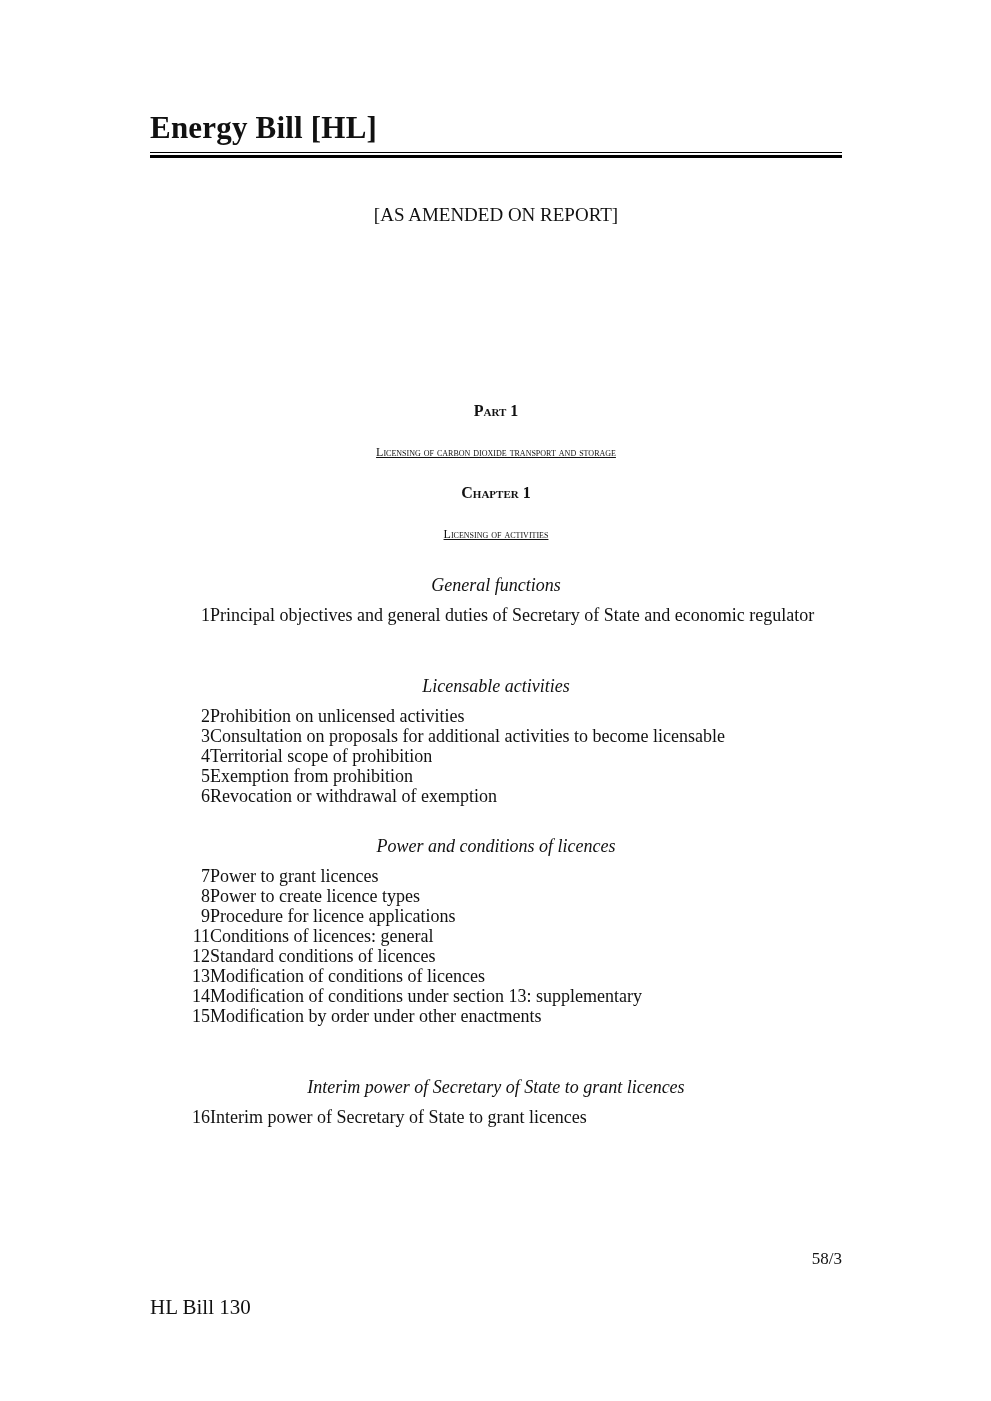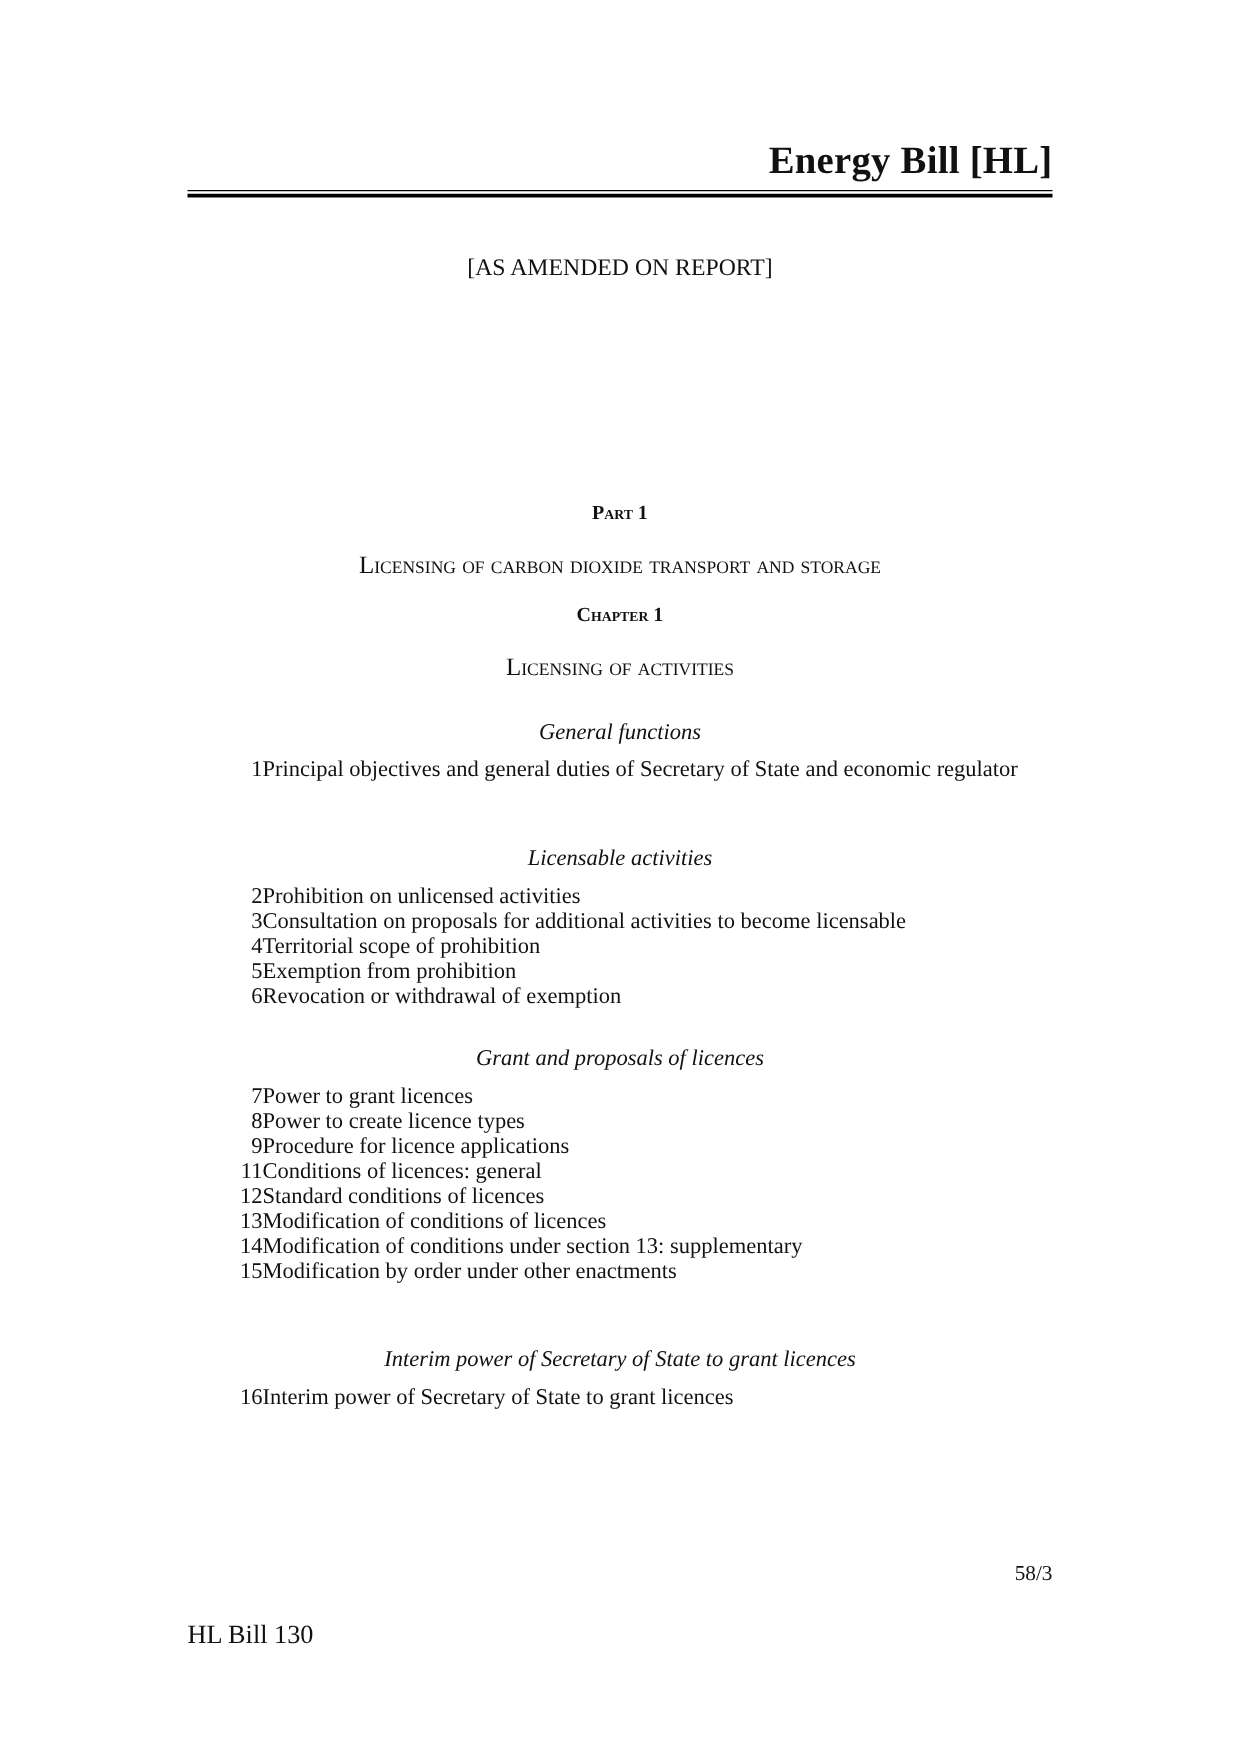--- a/index.html
+++ b/index.html
@@ -20,21 +20,21 @@
       left: 150px;
       top: 0;
       width: 692px;
       height: 1401px;
     }
     .title {
       position: absolute;
       top: 108px;
       left: 0;
       width: 692px;
-      text-align: right;
+      text-align: left;
       font-size: 31px;
       font-weight: bold;
       letter-spacing: 0.2px;
       line-height: 40px;
     }
     .rule-thin {
       position: absolute;
       top: 152px;
       left: 0;
       width: 692px;
@@ -73,23 +73,24 @@
       width: 692px;
       text-align: center;
     }
     .part-label, .chapter-label {
       font-size: 16px;
       font-weight: bold;
       font-variant: small-caps;
       line-height: 22px;
     }
     .part-title, .chapter-title {
-      font-size: 20px;
+      font-size: 12px;
       font-variant: small-caps;
       line-height: 22px;
+      text-decoration: underline;
     }
     .crossheading {
       font-size: 18px;
       font-style: italic;
       line-height: 24px;
     }
     .entries {
       position: absolute;
       left: 30px;
       width: 640px;
@@ -166,21 +167,21 @@
     <div class="entry">
       <span class="entry-num">5</span>
       <span class="entry-text">Exemption from prohibition</span>
     </div>
     <div class="entry">
       <span class="entry-num">6</span>
       <span class="entry-text">Revocation or withdrawal of exemption</span>
     </div>
   </div>
 
-  <div class="centered crossheading" style="top:834px;">Grant and proposals of licences</div>
+  <div class="centered crossheading" style="top:834px;">Power and conditions of licences</div>
   <div class="entries" style="top:866px;">
     <div class="entry">
       <span class="entry-num">7</span>
       <span class="entry-text">Power to grant licences</span>
     </div>
     <div class="entry">
       <span class="entry-num">8</span>
       <span class="entry-text">Power to create licence types</span>
     </div>
     <div class="entry">

